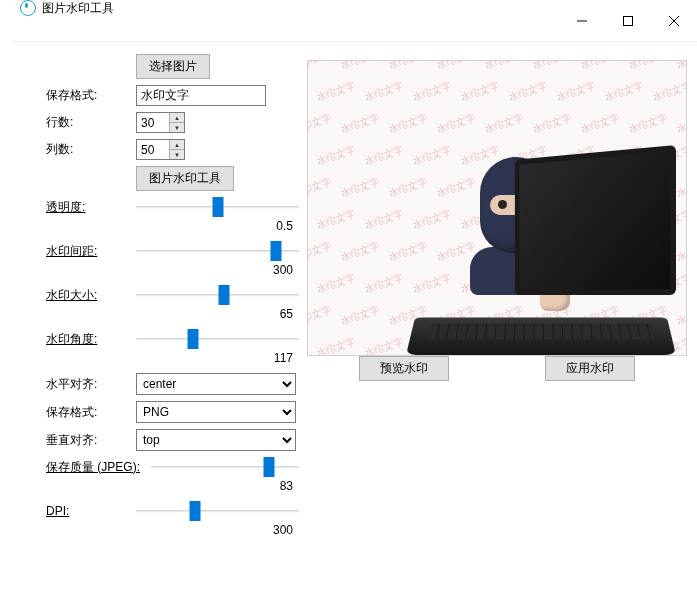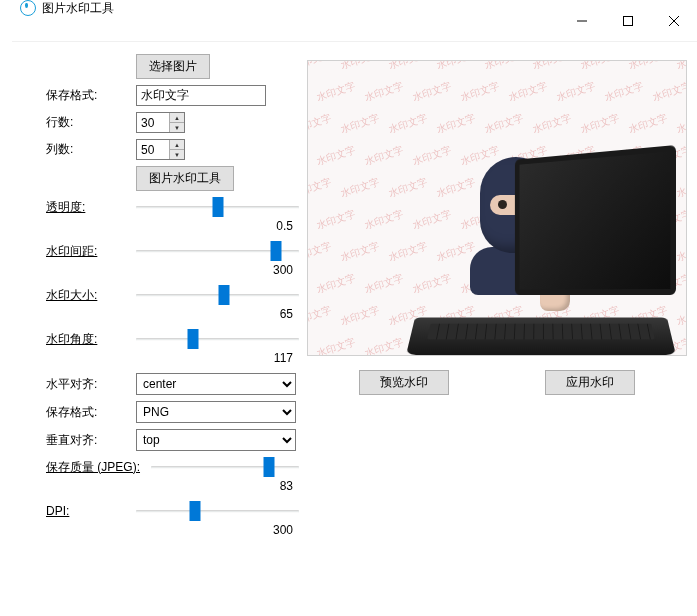--- a/index.html
+++ b/index.html
@@ -243,21 +243,20 @@
     right: -4px;
     top: 114px;
     width: 30px; height: 40px;
     background: #e8c9b4;
     border-radius: 8px 10px 10px 8px;
     box-shadow: inset -3px -2px 4px rgba(0,0,0,0.2);
   }
   .preview-actions {
     display: flex;
     justify-content: space-around;
-    margin-top: 14px;
     gap: 44px;
     padding: 0 26px;
   }
 </style>
 </head>
 <body>
 
 <div class="titlebar">
   <div class="app-icon"></div>
   <div class="title">图片水印工具</div>

